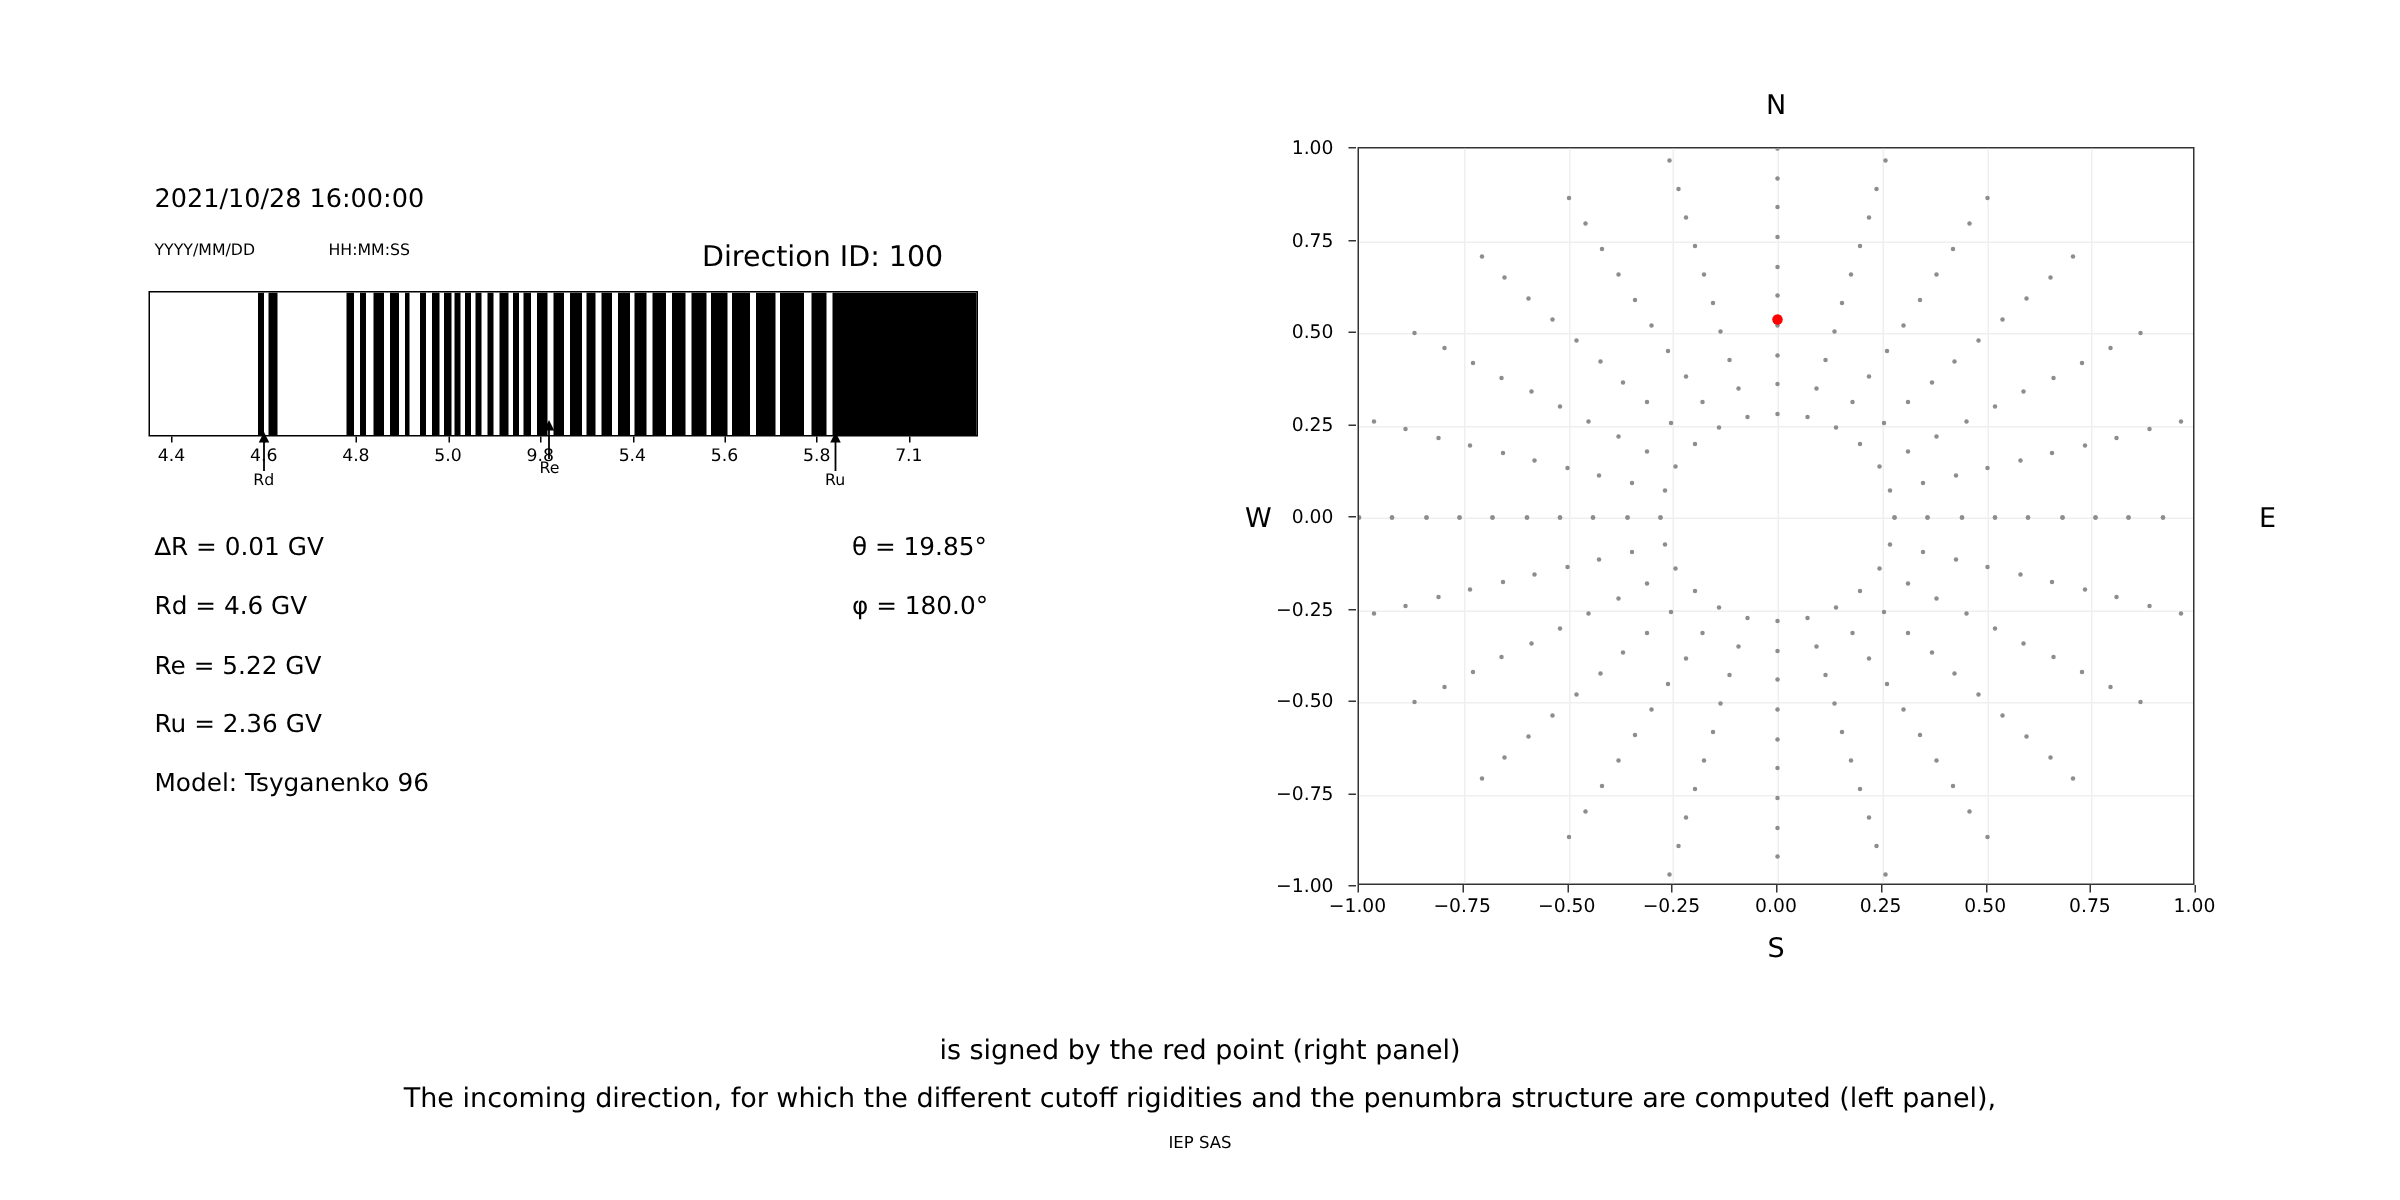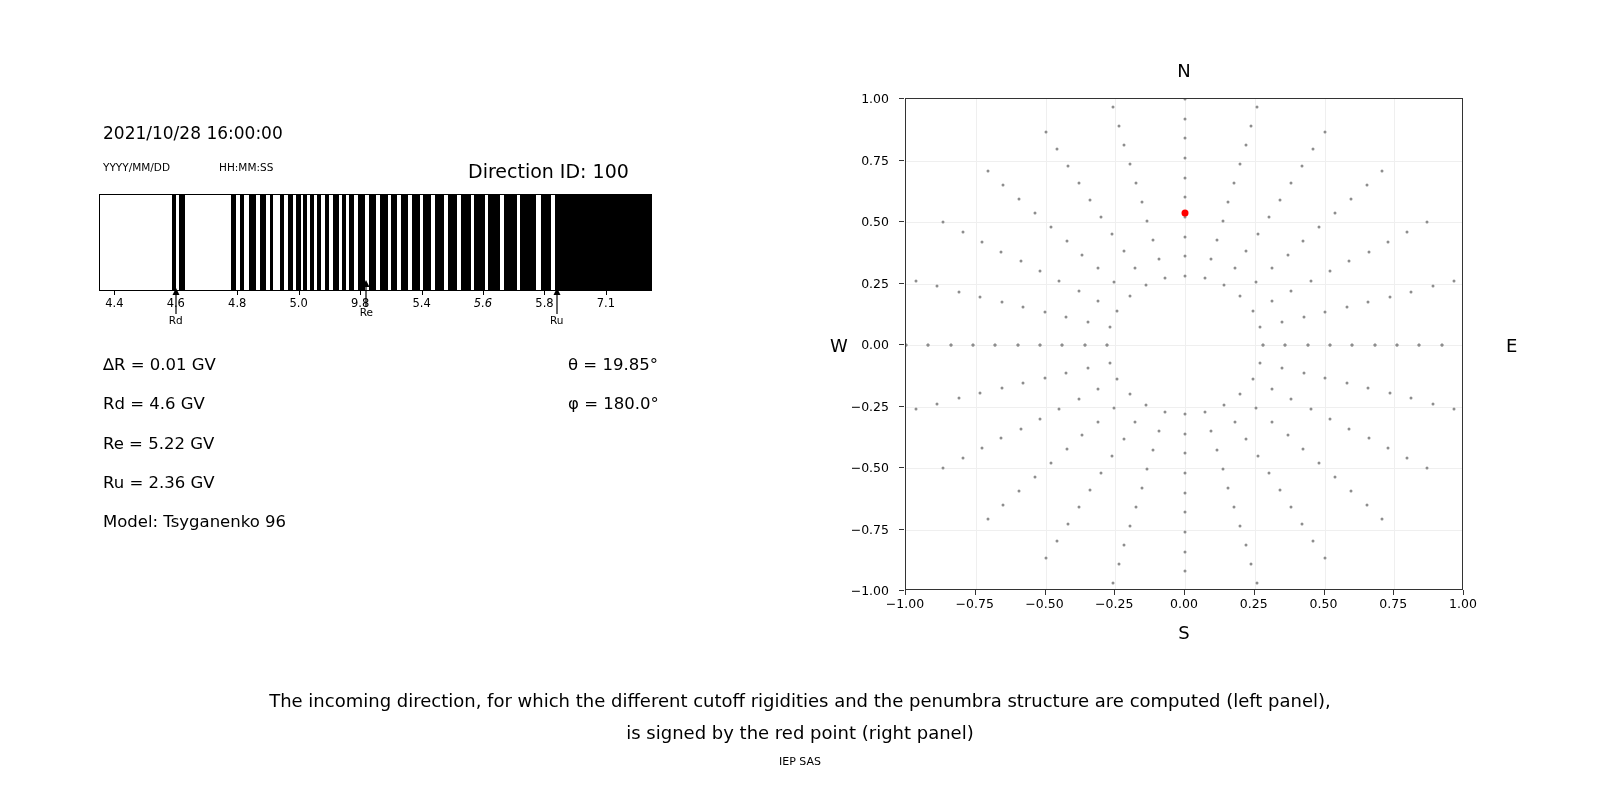--- a/index.html
+++ b/index.html
@@ -275,21 +275,21 @@
       <div class="tick-label" style="left: 76.8056px;">4.6</div>
       <div class="tick" style="left: 138.25px;"></div>
       <div class="tick-label" style="left: 138.25px;">4.8</div>
       <div class="tick" style="left: 199.694px;"></div>
       <div class="tick-label" style="left: 199.694px;">5.0</div>
       <div class="tick" style="left: 261.139px;"></div>
       <div class="tick-label" style="left: 261.139px;">9.8</div>
       <div class="tick" style="left: 322.583px;"></div>
       <div class="tick-label" style="left: 322.583px;">5.4</div>
       <div class="tick" style="left: 384.028px;"></div>
-      <div class="tick-label" style="left: 384.028px; font-style: italic;">5.6</div>
+      <div class="tick-label" style="left: 384.028px;">5.6</div>
       <div class="tick" style="left: 445.472px;"></div>
       <div class="tick-label" style="left: 445.472px;">5.8</div>
       <div class="tick" style="left: 506.917px;"></div>
       <div class="tick-label" style="left: 506.917px;">7.1</div>
     </div>
   <div id="penumbra-markers">
       <div class="marker" style="left: 175.806px; top: 288px;">
         <div class="arrow">
           <svg width="11" height="26" viewBox="0 0 11 26">
             <line x1="5.5" y1="26" x2="5.5" y2="4" stroke="#000" stroke-width="1.2"></line>
@@ -643,16 +643,16 @@
       <div class="xlab" style="left: 493.5px;">0.50</div>
       <div class="xtickmark" style="left: 493.5px;"></div>
       <div class="xlab" style="left: 563.25px;">0.75</div>
       <div class="xtickmark" style="left: 563.25px;"></div>
       <div class="xlab" style="left: 633px;">1.00</div>
       <div class="xtickmark" style="left: 633px;"></div>
     </div>
 </div>
 
 <div class="caption" id="caption-text">
+  <div>is signed by the red point (right panel)</div>
   <div>The incoming direction, for which the different cutoff rigidities and the penumbra structure are computed (left panel),</div>
-  <div>is signed by the red point (right panel)</div>
 </div>
 <div id="footer-text">IEP SAS</div>
 
 </body></html>

